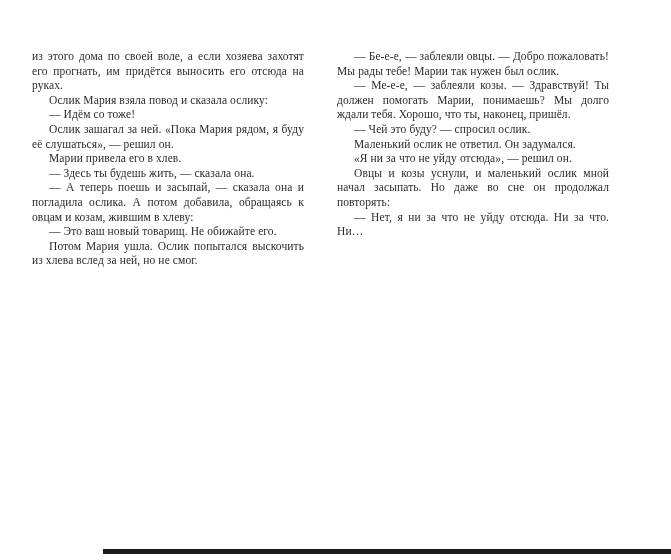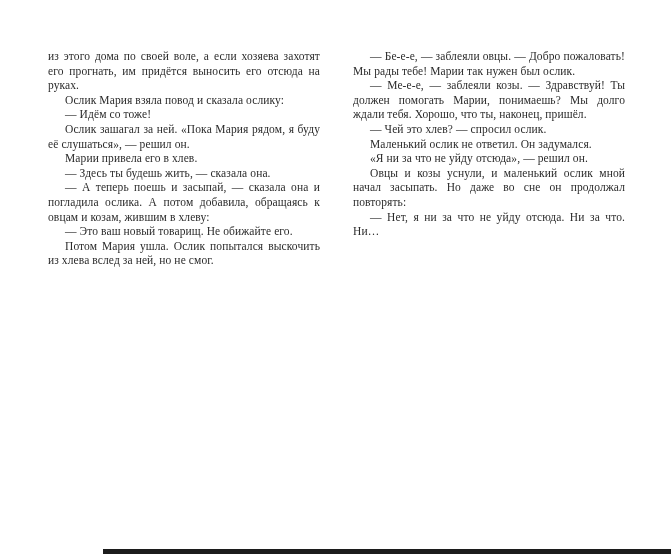--- a/index.html
+++ b/index.html
@@ -10,21 +10,21 @@
     width: 671px;
     height: 560px;
     background: #ffffff;
     position: relative;
     overflow: hidden;
     font-family: "Liberation Serif", serif;
   }
   .page {
     position: absolute;
     top: 49px;
-    left: 48px;
+    left: 32px;
     width: 577px;
     display: flex;
     gap: 33px;
   }
   .column {
     flex: 1 1 0;
     font-size: 11.5px;
     line-height: 14.6px;
     color: #2b2b2b;
     text-align: justify;
@@ -59,21 +59,21 @@
     <p>Ослик зашагал за ней. «Пока Мария рядом, я буду её слушаться», — решил он.</p>
     <p>Марии привела его в хлев.</p>
     <p>— Здесь ты будешь жить, — сказала она.</p>
     <p>— А теперь поешь и засыпай, — сказала она и погладила ослика. А потом добавила, обращаясь к овцам и козам, жившим в хлеву:</p>
     <p>— Это ваш новый товарищ. Не обижайте его.</p>
     <p>Потом Мария ушла. Ослик попытался выскочить из хлева вслед за ней, но не смог.</p>
   </div>
   <div class="column">
     <p>— Бе-е-е, — заблеяли овцы. — Добро пожаловать! Мы рады тебе! Марии так нужен был ослик.</p>
     <p>— Ме-е-е, — заблеяли козы. — Здравствуй! Ты должен помогать Марии, понимаешь? Мы долго ждали тебя. Хорошо, что ты, наконец, пришёл.</p>
-    <p>— Чей это хлев? — спросил ослик.</p>
+    <p>— Чей это буду? — спросил ослик.</p>
     <p>Маленький ослик не ответил. Он задумался.</p>
     <p>«Я ни за что не уйду отсюда», — решил он.</p>
     <p>Овцы и козы уснули, и маленький ослик мной начал засыпать. Но даже во сне он продолжал повторять:</p>
     <p>— Нет, я ни за что не уйду отсюда. Ни за что. Ни…</p>
   </div>
 </div>
 
 <div class="page-edge"></div>
 
 </body></html>

